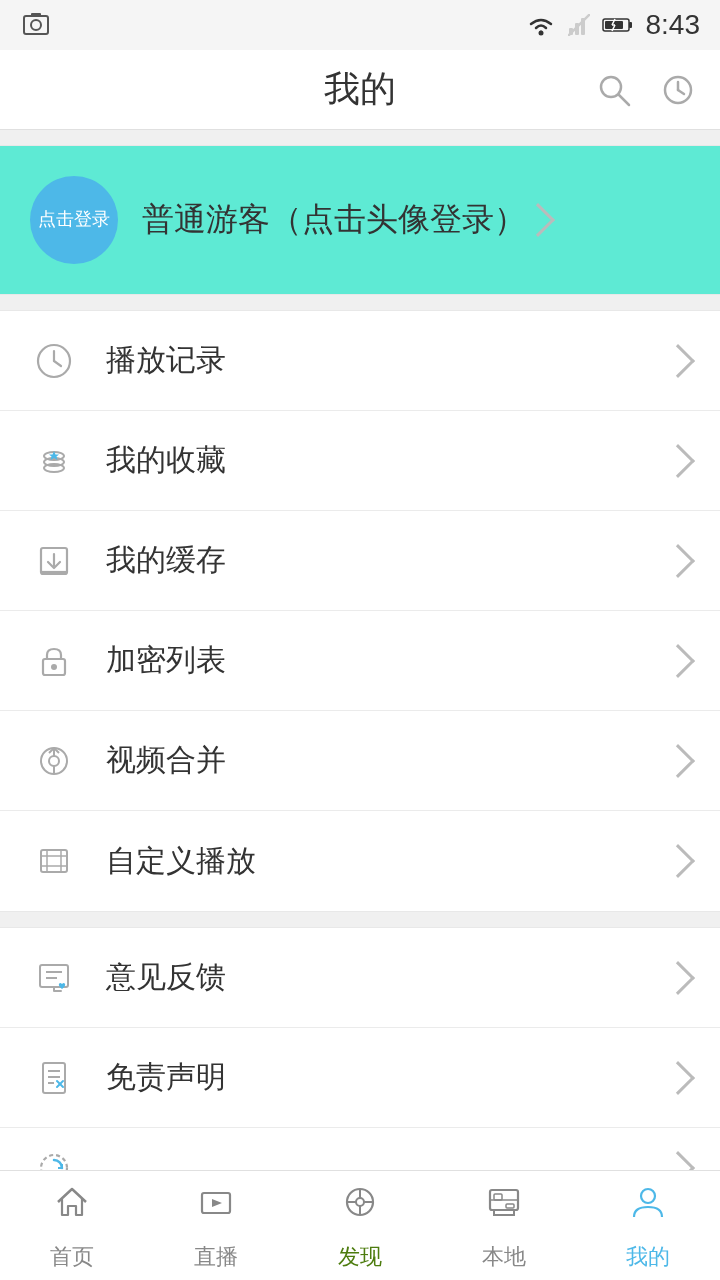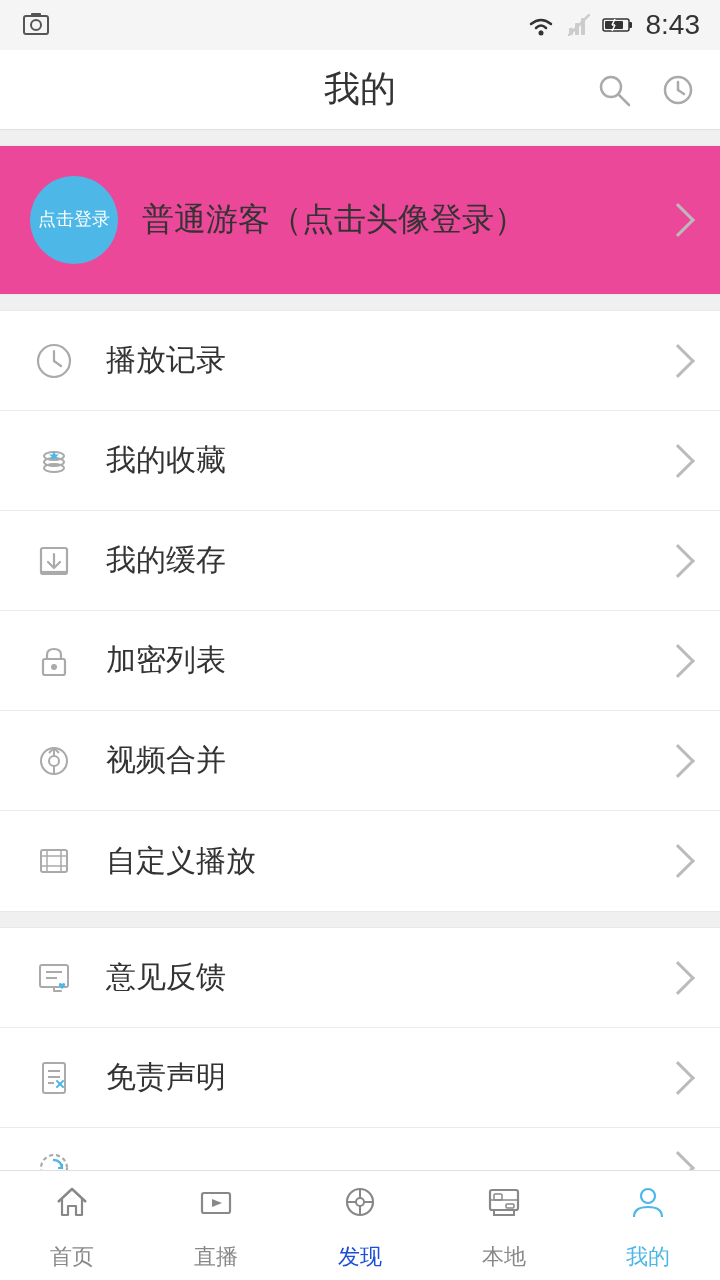--- a/index.html
+++ b/index.html
@@ -55,26 +55,26 @@
       height: 44px;
       display: flex;
       align-items: center;
       justify-content: center;
       cursor: pointer;
     }
 
     
     .profile-card {
       width: 720px;
-      background: #ec4899;
+      background: #5eead4;
       margin-top: 15px;
       padding: 30px 30px;
       display: flex;
       align-items: center;
-      justify-content: space-between;
+      justify-content: flex-start;
       cursor: pointer;
       border-top: 1px solid #e8e8e8;
       border-bottom: 1px solid #e8e8e8;
     }
     .profile-left { display: flex; align-items: center; gap: 24px; }
     .avatar {
       width: 88px;
       height: 88px;
       border-radius: 44px;
       background: #4db8e8;
@@ -387,21 +387,21 @@
     <div class="nav-icon">
         <svg width="40" height="40" viewBox="0 0 40 40" fill="none">
       <circle cx="20" cy="20" r="13" stroke="#888" stroke-width="2.2" fill="none"></circle>
       <circle cx="20" cy="20" r="4" stroke="#888" stroke-width="2" fill="none"></circle>
       <line x1="20" y1="7" x2="20" y2="16" stroke="#888" stroke-width="2"></line>
       <line x1="20" y1="24" x2="20" y2="33" stroke="#888" stroke-width="2"></line>
       <line x1="7" y1="20" x2="16" y2="20" stroke="#888" stroke-width="2"></line>
       <line x1="24" y1="20" x2="33" y2="20" stroke="#888" stroke-width="2"></line>
     </svg>
       </div>
-    <span class="nav-label" style="color:#1d4ed8">发现</span>
+    <span class="nav-label" style="color:#4d7c0f">发现</span>
   </div>
     <div class="nav-item">
     <div class="nav-icon">
         <svg width="40" height="40" viewBox="0 0 40 40" fill="none">
       <rect x="6" y="8" width="28" height="20" rx="2" stroke="#888" stroke-width="2.2" fill="none"></rect>
       <path d="M10 28 L10 33 L30 33 L30 28" stroke="#888" stroke-width="2" fill="none"></path>
       <line x1="6" y1="18" x2="34" y2="18" stroke="#888" stroke-width="1.5"></line>
       <rect x="10" y="12" width="8" height="6" rx="1" stroke="#888" stroke-width="1.5" fill="none"></rect>
       <rect x="22" y="22" width="8" height="4" rx="1" stroke="#888" stroke-width="1.5" fill="none"></rect>
     </svg>

